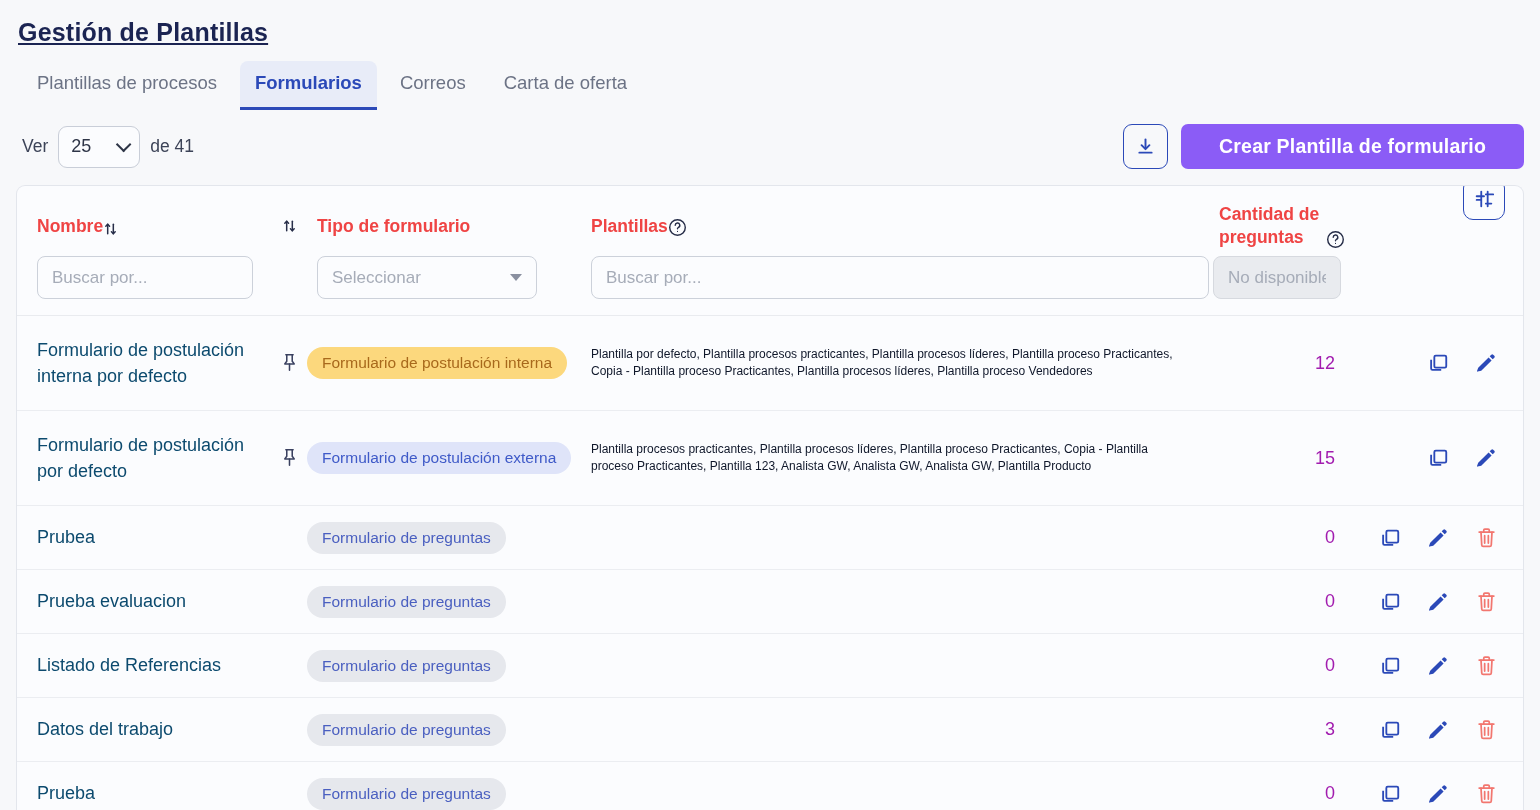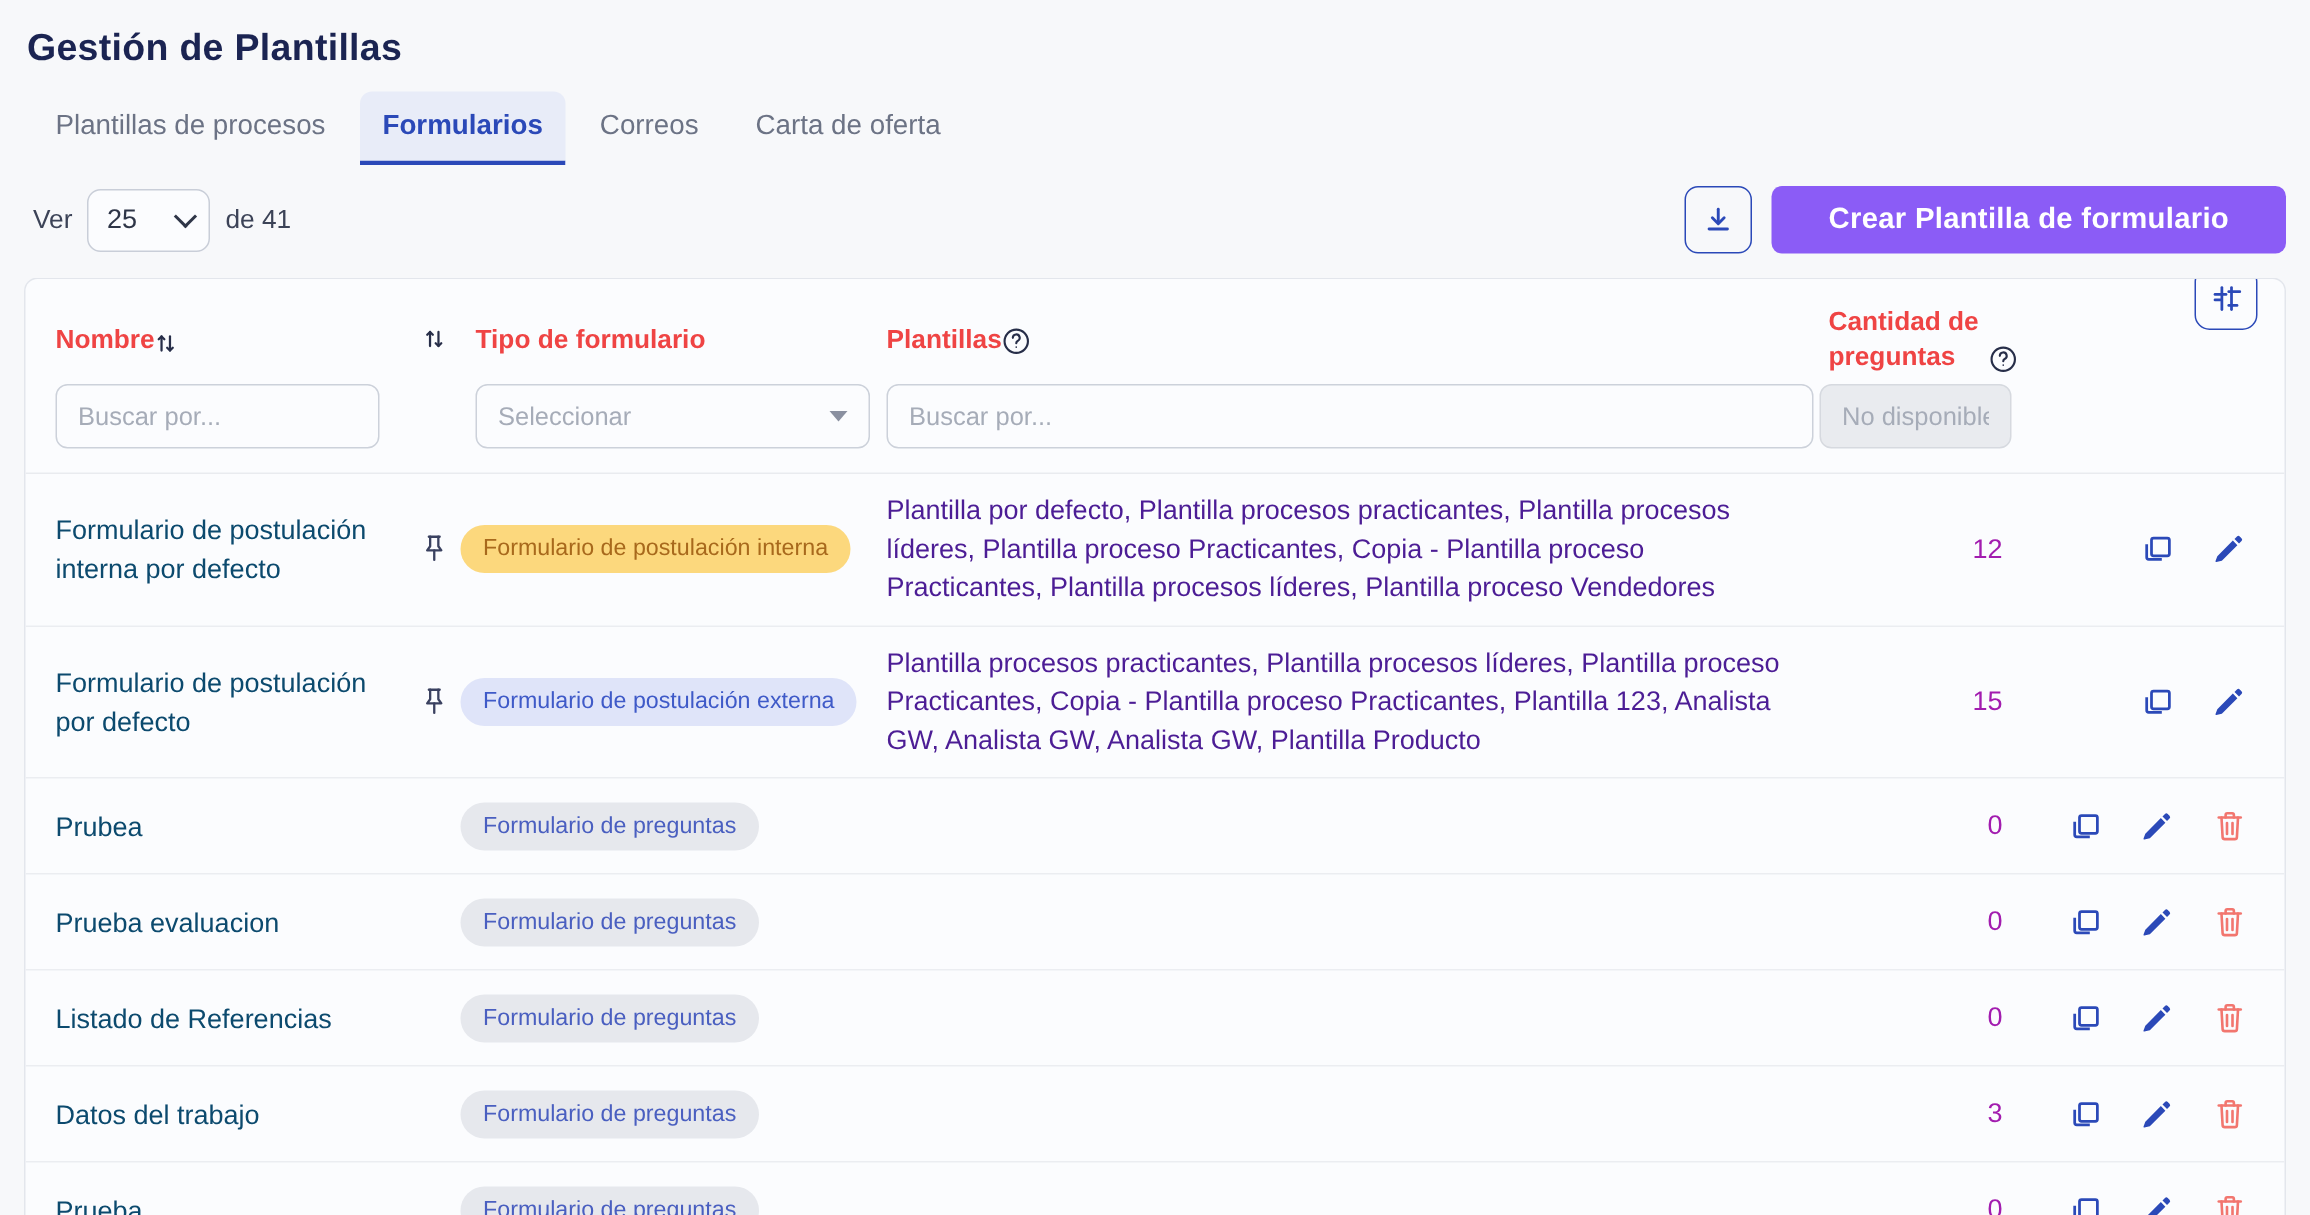--- a/index.html
+++ b/index.html
@@ -8,21 +8,21 @@
     font-family:"Liberation Sans", sans-serif;
     background:#f7f8fa;
     color:#3e4458;
     overflow:hidden;
   }
   .page { padding:14px 16px 0 16px; }
 
   
   .page-title {
     font-size:25px; font-weight:700; color:#1b2452;
-    padding:4px 0 14px 2px; letter-spacing:.2px;
+    padding:4px 0 14px 2px; letter-spacing:.2px;text-decoration:underline;
   }
   .tabbar { display:flex; align-items:flex-end; gap:8px; padding-left:6px; }
   .tab {
     font-size:18.5px; color:#6c7385; padding:11px 15px 13px 15px;
     cursor:pointer; border-bottom:3px solid transparent; white-space:nowrap;
   }
   .tab.active {
     color:#2b49b8; font-weight:700;
     background:#e8ecf8; border-radius:8px 8px 0 0;
     border-bottom:3px solid #2b49b8;
@@ -74,21 +74,21 @@
   .th .wrap2 { max-width:108px; line-height:1.3; }
   .filters-row { margin-top:4px; }
   .filter-input {
     height:43px; border:1px solid #ccd1da; border-radius:8px; background:#fbfcfe;
     font-size:17px; color:#3e4458; padding:16px 14px; outline:none;
     font-family:"Liberation Sans", sans-serif;
   }
   .filter-input::placeholder { color:#a6acb8; }
   .f-name { width:216px; margin-left:10px; }
   .f-type {
-    width:263px; margin-left:10px; display:flex; align-items:center;
+    width:220px; margin-left:10px; display:flex; align-items:center;
     justify-content:space-between; cursor:pointer; color:#a6acb8;
     height:43px; border:1px solid #ccd1da; border-radius:8px; background:#fbfcfe;
     font-size:17px; padding:0 14px;
   }
   .caret { width:0; height:0; border-left:6px solid transparent; border-right:6px solid transparent; border-top:7px solid #8a90a0; }
   .f-templates { width:618px; margin-left:10px; }
   .f-questions {
     width:128px; margin-left:4px; background:#e9ebef; border:1px solid #d6d9df;
     color:#a2a8b3; cursor:default;
   }
@@ -104,21 +104,21 @@
   .row.tall { min-height:95px; }
   .cell-name { font-size:18px; color:#0c4a6e; line-height:1.45; padding:14px 16px 14px 10px; }
   .cell-pin { display:flex; justify-content:center; }
   .badge {
     display:inline-block; font-size:15.5px; padding:7px 15px; border-radius:16px;
     white-space:nowrap;
   }
   .badge--yellow { background:#fcd87d; color:#a8691c; }
   .badge--blue   { background:#dfe4f9; color:#3f5ac8; }
   .badge--gray   { background:#e6e8ed; color:#4a5fc0; }
-  .cell-templates { font-size:18px; color:#4c1d95; line-height:1.42; padding:12px 18px 12px 10px; }
+  .cell-templates { font-size:12px; color:#0f172a; line-height:1.42; padding:12px 18px 12px 10px; }
   .cell-questions { font-size:18px; color:#a21caf; text-align:right; padding-right:10px; }
   .cell-actions { display:flex; justify-content:flex-end; align-items:center; gap:26px; padding-right:16px; }
   .act { background:none; border:none; cursor:pointer; width:22px; height:22px; display:flex; align-items:center; justify-content:center; padding:0; }
 
   svg { display:block; }
 </style>
 </head>
 <body>
 
 <div class="page">

